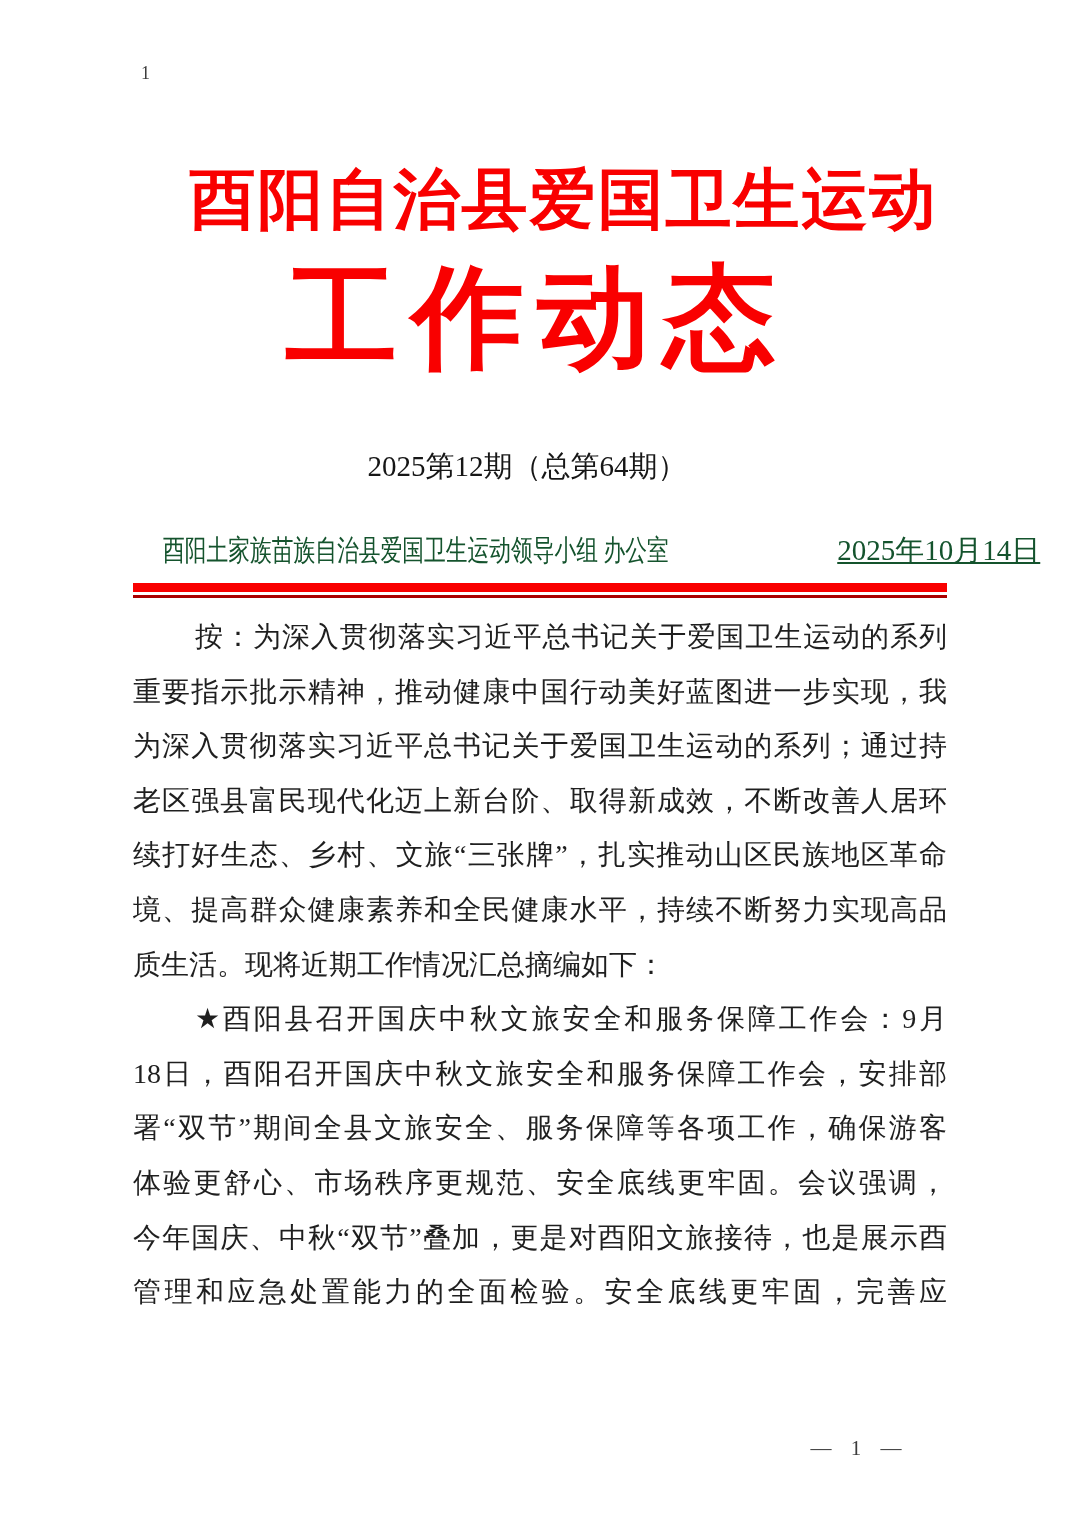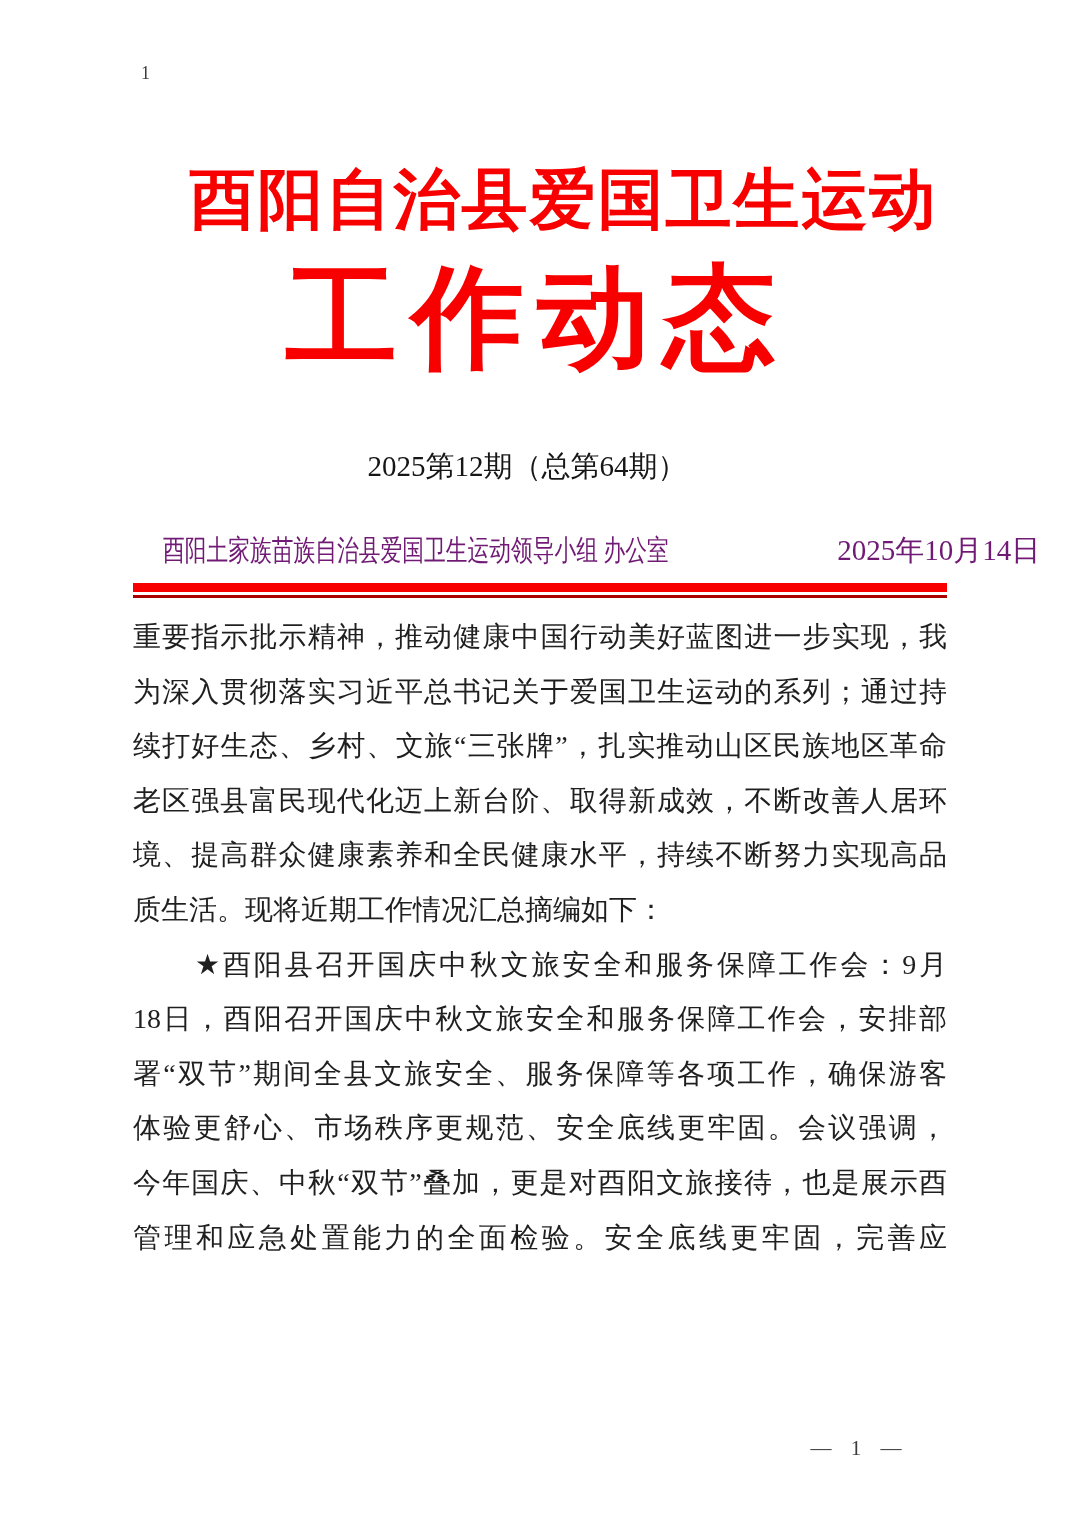--- a/index.html
+++ b/index.html
@@ -28,21 +28,21 @@
     font-size:112px;line-height:140px;letter-spacing:14px;
   }
   .issue-line{
     position:absolute;left:0;top:446px;width:1054px;
     text-align:center;font-size:29px;line-height:40px;color:#161616;
   }
   .pub-row{
     position:absolute;left:133px;top:531px;width:814px;height:40px;
     display:flex;justify-content:space-between;align-items:center;
     box-sizing:border-box;padding:0 16px 0 30px;
-    font-size:29px;color:#701a75;
+    font-size:29px;color:#14532d;text-decoration:underline;
   }
   .pub-left-wrap{flex:0 0 auto;}
   .pub-left{
     display:inline-block;
     transform:scaleX(0.75);transform-origin:left center;
     white-space:nowrap;
   }
   .pub-date{flex:0 0 auto;white-space:nowrap;}
   .rule{position:absolute;left:133px;top:583px;width:814px;}
   .rule-thick{height:9px;background:#f90000;}
@@ -86,24 +86,25 @@
     <span class="pub-date">2025年10月14日</span>
   </div>
 
   <div class="rule">
     <div class="rule-thick"></div>
     <div class="rule-gap"></div>
     <div class="rule-thin"></div>
   </div>
 
   <div class="body-text">
+    <div class="line indent">按：为深入贯彻落实习近平总书记关于爱国卫生运动的系列</div>
     <div class="line">重要指示批示精神，推动健康中国行动美好蓝图进一步实现，我</div>
     <div class="line">为深入贯彻落实习近平总书记关于爱国卫生运动的系列；通过持</div>
+    <div class="line">老区强县富民现代化迈上新台阶、取得新成效，不断改善人居环</div>
     <div class="line">续打好生态、乡村、文旅“三张牌”，扎实推动山区民族地区革命</div>
-    <div class="line">老区强县富民现代化迈上新台阶、取得新成效，不断改善人居环</div>
     <div class="line">境、提高群众健康素养和全民健康水平，持续不断努力实现高品</div>
     <div class="line para-end">质生活。现将近期工作情况汇总摘编如下：</div>
 
     <div class="line indent"><span class="item-heading">★酉阳县召开国庆中秋文旅安全和服务保障工作会：</span><span>9月</span></div>
 
     <div class="line">18日，酉阳召开国庆中秋文旅安全和服务保障工作会，安排部</div>
     <div class="line">署“双节”期间全县文旅安全、服务保障等各项工作，确保游客</div>
     <div class="line">体验更舒心、市场秩序更规范、安全底线更牢固。会议强调，</div>
     <div class="line">今年国庆、中秋“双节”叠加，更是对酉阳文旅接待，也是展示酉</div>
     <div class="line">管理和应急处置能力的全面检验。安全底线更牢固，完善应</div>

